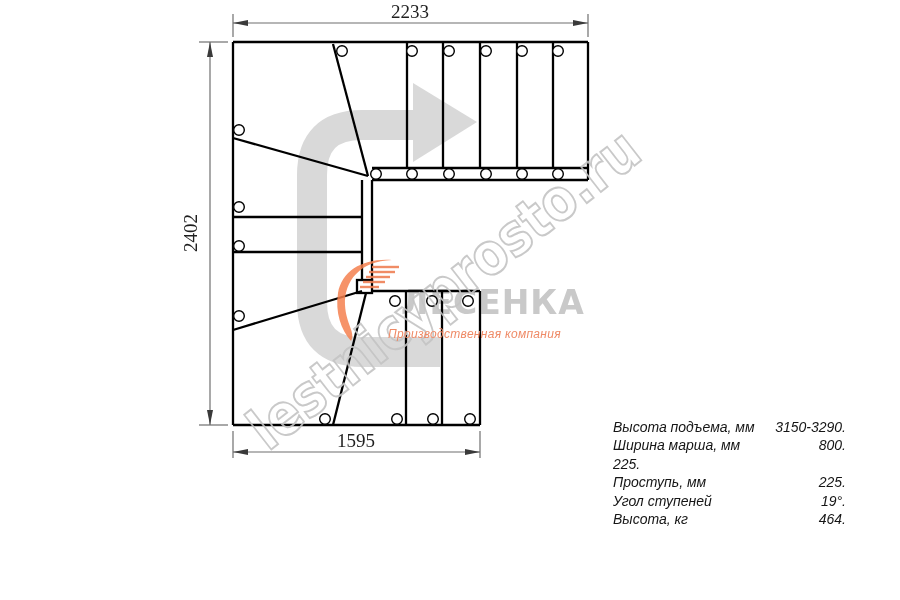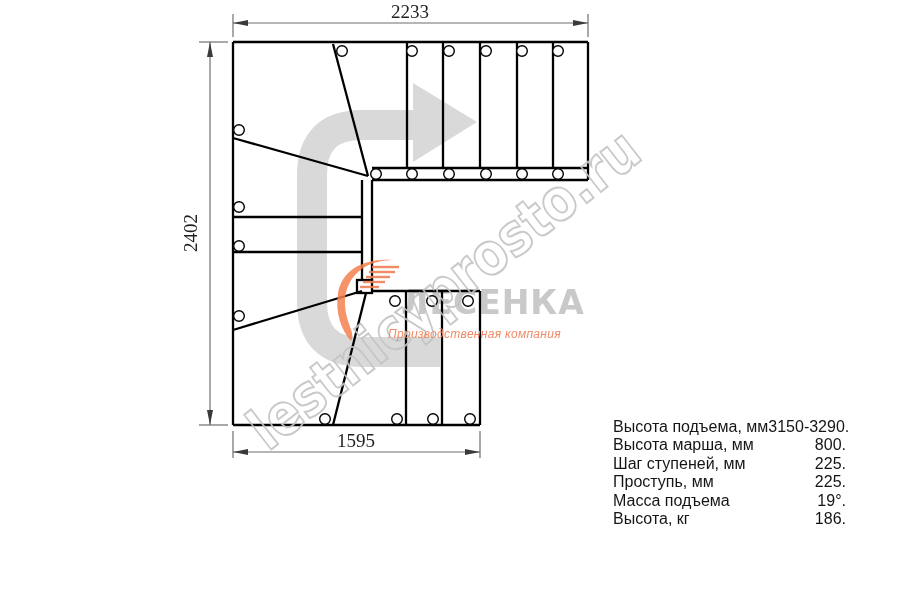--- a/index.html
+++ b/index.html
@@ -18,22 +18,22 @@
   }
   .logo-subtitle{
     font-family:"Liberation Sans",sans-serif;font-style:italic;
     font-size:12px;letter-spacing:.3px;
   }
   .watermark-text{
     font-family:"DejaVu Sans",sans-serif;font-weight:bold;
   }
   .specs{
     position:absolute;left:613px;top:418px;width:233px;
-    font-family:"Liberation Sans",sans-serif;
-    font-size:16px;color:#151515;
+    font-family:"Liberation Sans",sans-serif;font-style:italic;
+    font-size:14px;color:#151515;
   }
   .spec-row{
     display:flex;justify-content:space-between;align-items:baseline;
     height:18.4px;line-height:18.4px;white-space:nowrap;
   }
   .spec-value{text-align:left;}
 </style>
 </head>
 <body>
 
@@ -151,34 +151,33 @@
       <text class="logo-subtitle" x="388" y="338" fill="#ef8a66">Производственная компания</text>
     </g>
   </svg>
 
   <div class="specs">
     <div class="spec-row">
       <span class="spec-label">Высота подъема, мм</span>
       <span class="spec-value">3150-3290.</span>
     </div>
     <div class="spec-row">
-      <span class="spec-label">Высота марша, мм</span>
+      <span class="spec-label">Ширина марша, мм</span>
       <span class="spec-value">800.</span>
     </div>
     <div class="spec-row">
-      <span class="spec-label">Шаг ступеней, мм</span>
       <span class="spec-value">225.</span>
     </div>
     <div class="spec-row">
       <span class="spec-label">Проступь, мм</span>
       <span class="spec-value">225.</span>
     </div>
     <div class="spec-row">
-      <span class="spec-label">Масса подъема</span>
+      <span class="spec-label">Угол ступеней</span>
       <span class="spec-value">19°.</span>
     </div>
     <div class="spec-row">
       <span class="spec-label">Высота, кг</span>
-      <span class="spec-value">186.</span>
+      <span class="spec-value">464.</span>
     </div>
   </div>
 
 </div>
 
 </body></html>

